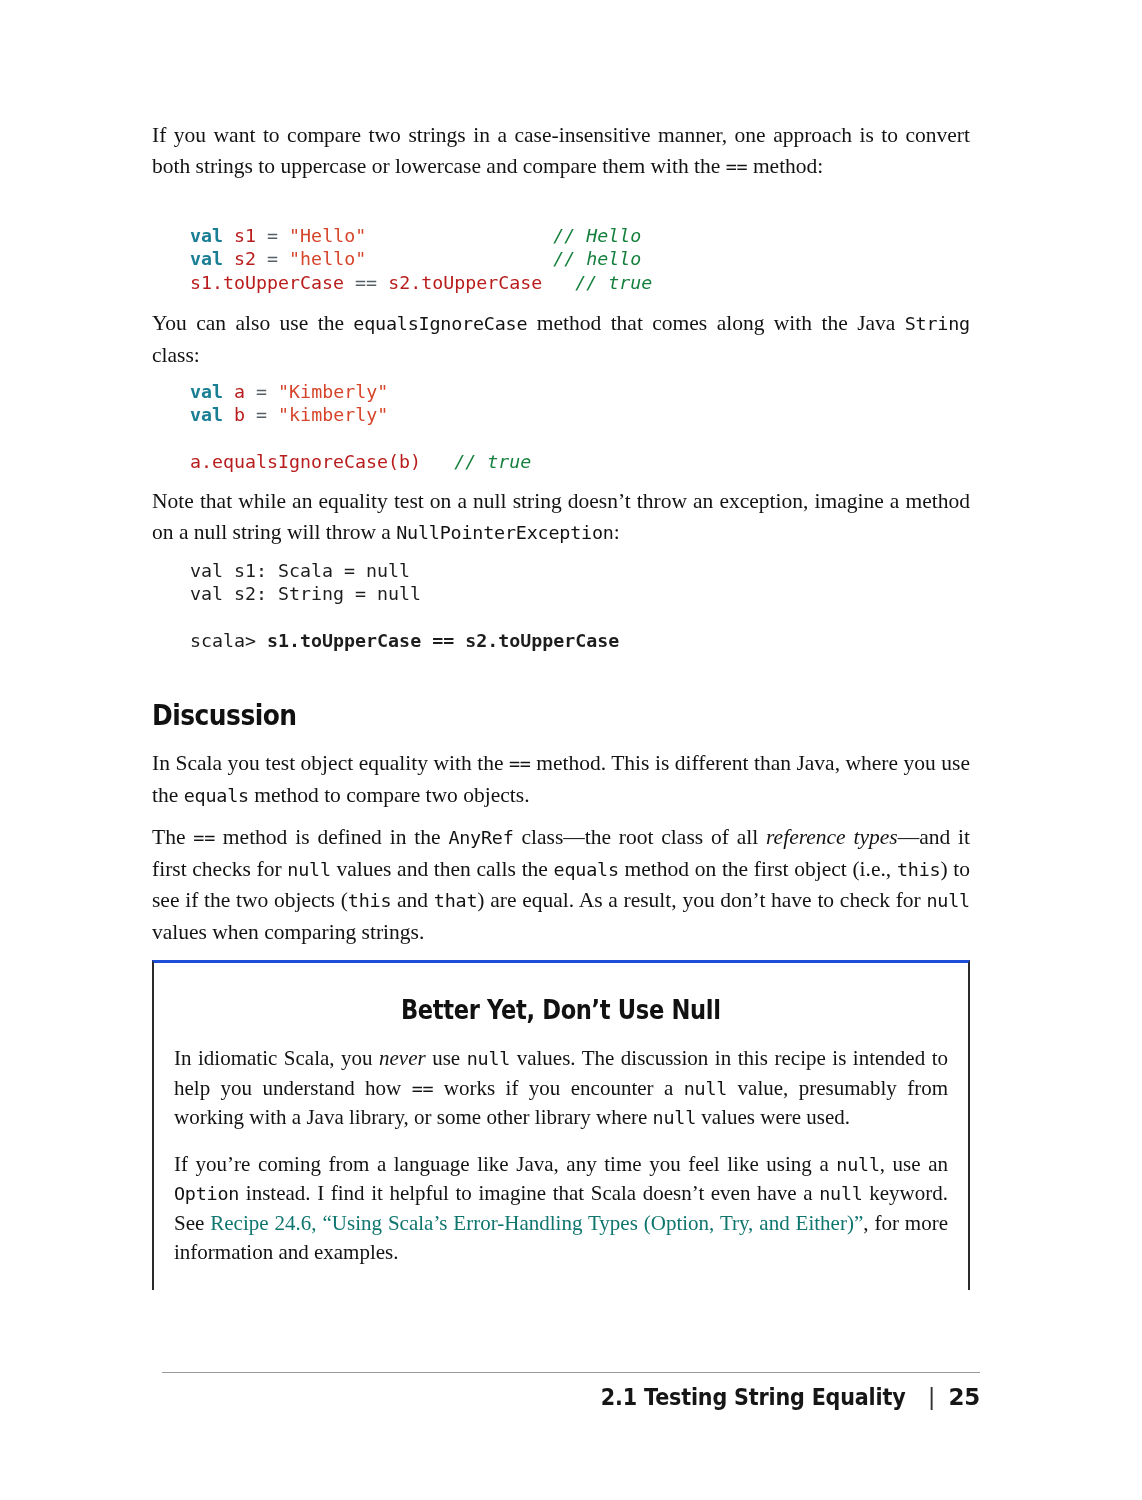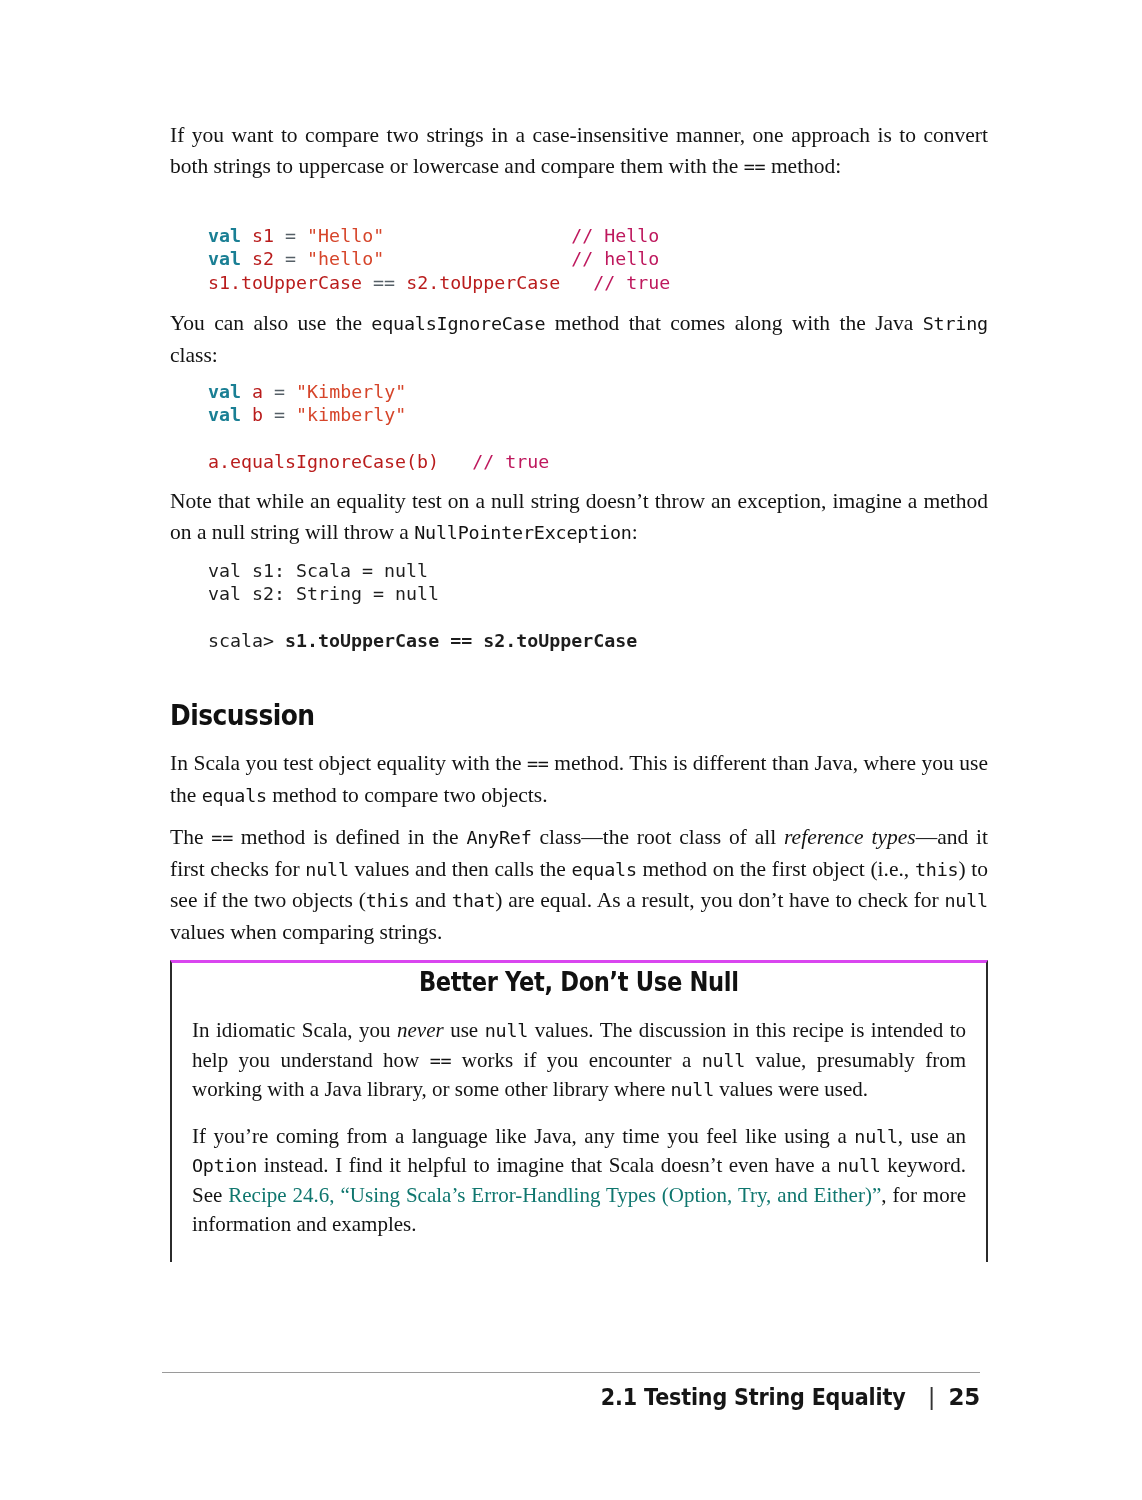--- a/index.html
+++ b/index.html
@@ -11,21 +11,21 @@
     width: 1142px;
     height: 1500px;
     position: relative;
     font-family: "Liberation Serif", "DejaVu Serif", serif;
     color: #1a1a1a;
     -webkit-font-smoothing: antialiased;
   }
 
   .page {
     position: absolute;
-    left: 170px;
+    left: 152px;
     top: 0;
     width: 818px;
     height: 1116px;
   }
 
   
   .para {
     font-family: "Liberation Serif", "DejaVu Serif", serif;
     font-size: 21.5px;
     line-height: 30.5px;
@@ -47,21 +47,21 @@
     font-size: 18.3px;
     line-height: 23.3px;
     white-space: pre;
     margin: 0;
     padding-left: 38px;
     color: #222222;
   }
   .k-val   { color: #1a7f94; font-weight: bold; }
   .k-id    { color: #b91c1c; }
   .k-str   { color: #d6452a; }
-  .k-cmt   { color: #be185d; }
+  .k-cmt   { color: #15803d; font-style: italic; }
   .k-op    { color: #555f66; }
   .repl    { color: #1d1d1d; }
   .repl b  { font-weight: bold; }
 
   
   .h2 {
     font-family: "DejaVu Sans", "Liberation Sans", sans-serif;
     font-size: 29px;
     font-weight: bold;
     letter-spacing: -0.6px;
@@ -69,23 +69,23 @@
     margin: 0;
     transform: scaleX(0.86);
     transform-origin: left center;
   }
 
   
   .sidebar-box {
     position: relative;
     border-left: 2.5px solid #2b2b2b;
     border-right: 2.5px solid #2b2b2b;
-    border-top: 3px solid #d946ef;
+    border-top: 3px solid #1d4ed8;
     background: #ffffff;
-    padding: 4px 20px 22px 20px;
+    padding: 32px 20px 22px 20px;
     box-sizing: border-box;
   }
   .sidebar-title {
     font-family: "DejaVu Sans", "Liberation Sans", sans-serif;
     font-size: 26px;
     font-weight: bold;
     text-align: center;
     letter-spacing: -0.4px;
     color: #111111;
     margin: 0 0 19px 0;

